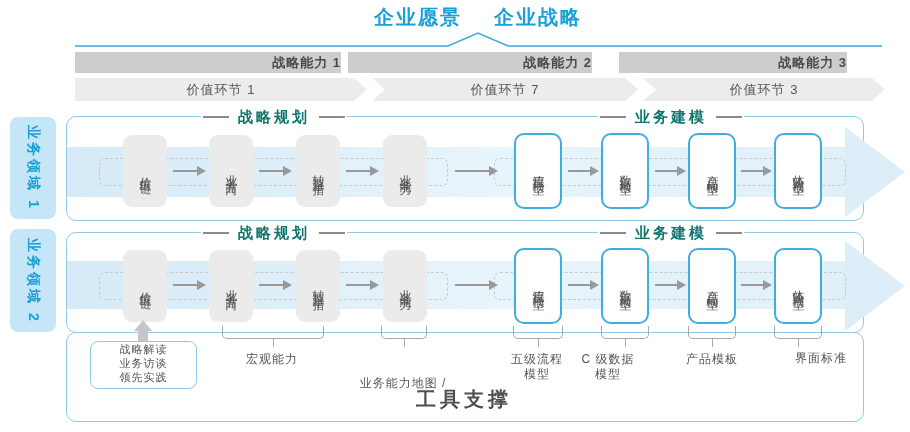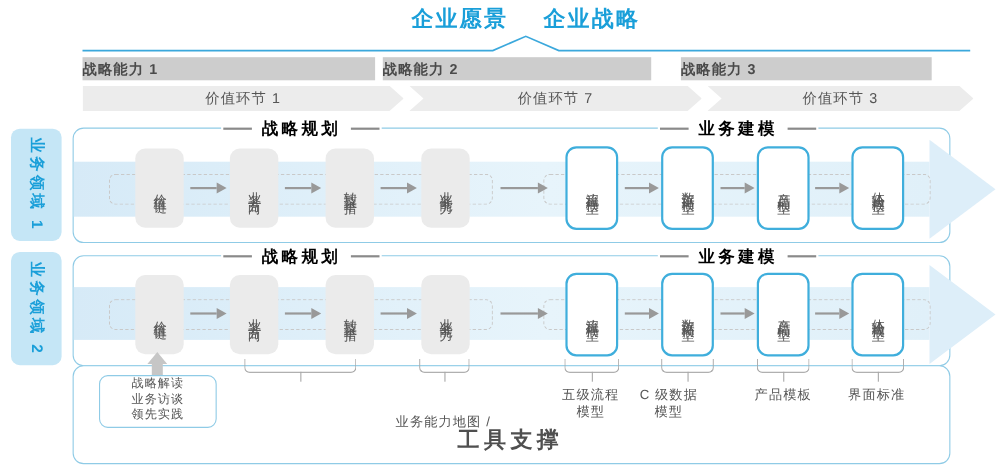--- a/index.html
+++ b/index.html
@@ -13,21 +13,21 @@
   .page-title {
     position:absolute; top:4px; left:23px; width:910px;
     display:flex; justify-content:center; gap:32px;
     font-size:20px; font-weight:bold; color:#1A9FD9; letter-spacing:2px;
   }
 
   
   .cap-bar {
     position:absolute; top:52px; height:21px; background:#CDCDCD;
     color:#4a4a4a; font-weight:bold; font-size:13px;
-    display:flex; align-items:center; justify-content:flex-start; letter-spacing:1px;
+    display:flex; align-items:center; justify-content:flex-end; letter-spacing:1px;
   }
 
   
   .chev {
     position:absolute; top:78px; height:23px; background:#ECECEC;
     color:#555; font-size:13px; display:flex; align-items:center; justify-content:center;
     letter-spacing:1px;
   }
   .chev.first { clip-path:polygon(0 0, calc(100% - 13px) 0, 100% 50%, calc(100% - 13px) 100%, 0 100%); }
   .chev.notch { clip-path:polygon(0 0, calc(100% - 13px) 0, 100% 50%, calc(100% - 13px) 100%, 0 100%, 13px 50%); }
@@ -54,21 +54,21 @@
     border-top:45px solid transparent; border-bottom:45px solid transparent;
     border-left:60px solid #DDEEF9;
   }
   .dashed-zone {
     position:absolute; top:41px; height:26px;
     border:1px dashed #C9C9C9; border-radius:6px;
   }
   .row-head {
     position:absolute; top:-10px; height:20px; background:#fff;
     display:flex; align-items:center; gap:9px; padding:0 2px;
-    font-size:15px; font-weight:bold; color:#000000; letter-spacing:3px; white-space:nowrap;
+    font-size:15px; font-weight:bold; color:#0f766e; letter-spacing:3px; white-space:nowrap;
   }
   .row-head .dash { width:26px; height:2px; background:#8a8a8a; }
 
   .gbox, .bbox {
     position:absolute; display:flex; align-items:center; justify-content:center;
     color:#555; font-size:12px; letter-spacing:3px;
     writing-mode:vertical-lr; text-orientation:upright; text-align:center;
   }
   .gbox { top:18px; width:44px; height:72px; background:#EBEBEB; border-radius:9px; }
   .bbox { top:16px; width:44px; height:72px; background:#fff; border:2px solid #3FAEDC; border-radius:10px; }
@@ -265,32 +265,33 @@
 <div class="up-arrow-head"></div>
 <div class="up-arrow-shaft"></div>
 
 <div class="source-box">
   <span>战略解读</span>
   <span>业务访谈</span>
   <span>领先实践</span>
 </div>
 
 <div class="blabel" style="left:212px;width:120px;">
+  <span>宏观能力</span>
 </div>
 <div class="blabel" style="left:333px;width:140px;margin-top:24px;">
   <span>业务能力地图 /</span>
 </div>
 <div class="blabel" style="left:487px;width:100px;">
   <span>五级流程</span>
   <span>模型</span>
 </div>
 <div class="blabel" style="left:558px;width:100px;">
   <span>C 级数据</span>
   <span>模型</span>
 </div>
 <div class="blabel" style="left:662px;width:100px;">
   <span>产品模板</span>
 </div>
-<div class="blabel" style="left:747px;width:100px;">
+<div class="blabel" style="left:771px;width:100px;font-family:Liberation Mono, monospace;">
   <span>界面标准</span>
 </div>
 
 <div class="tools-title">工具支撑</div>
 
 </body></html>

